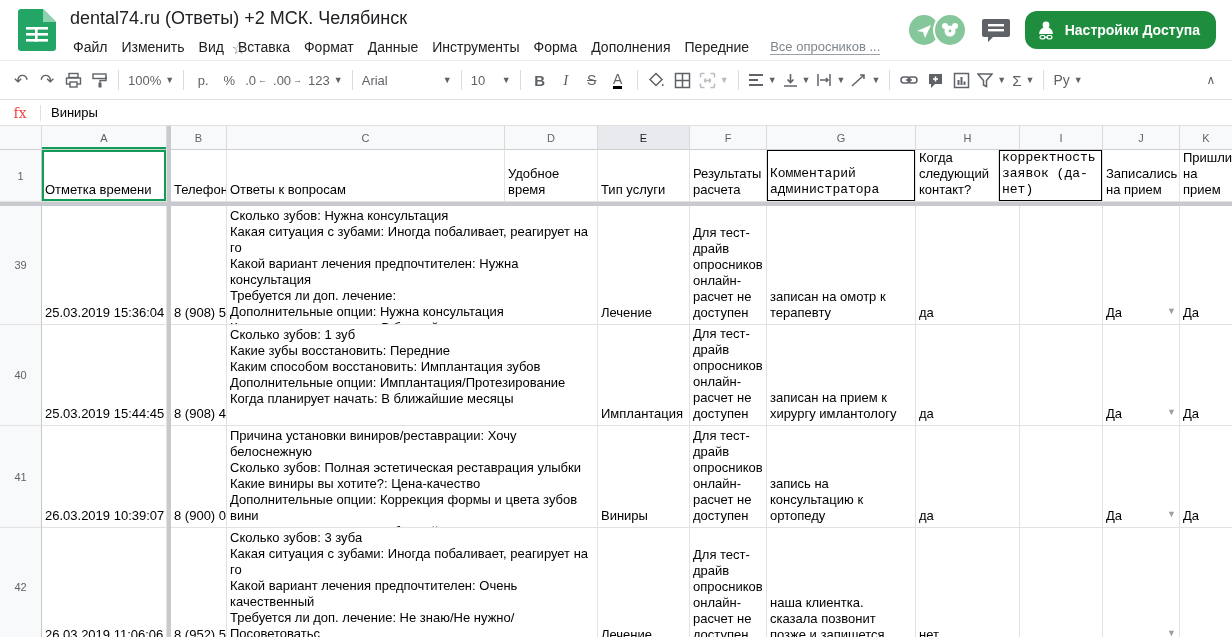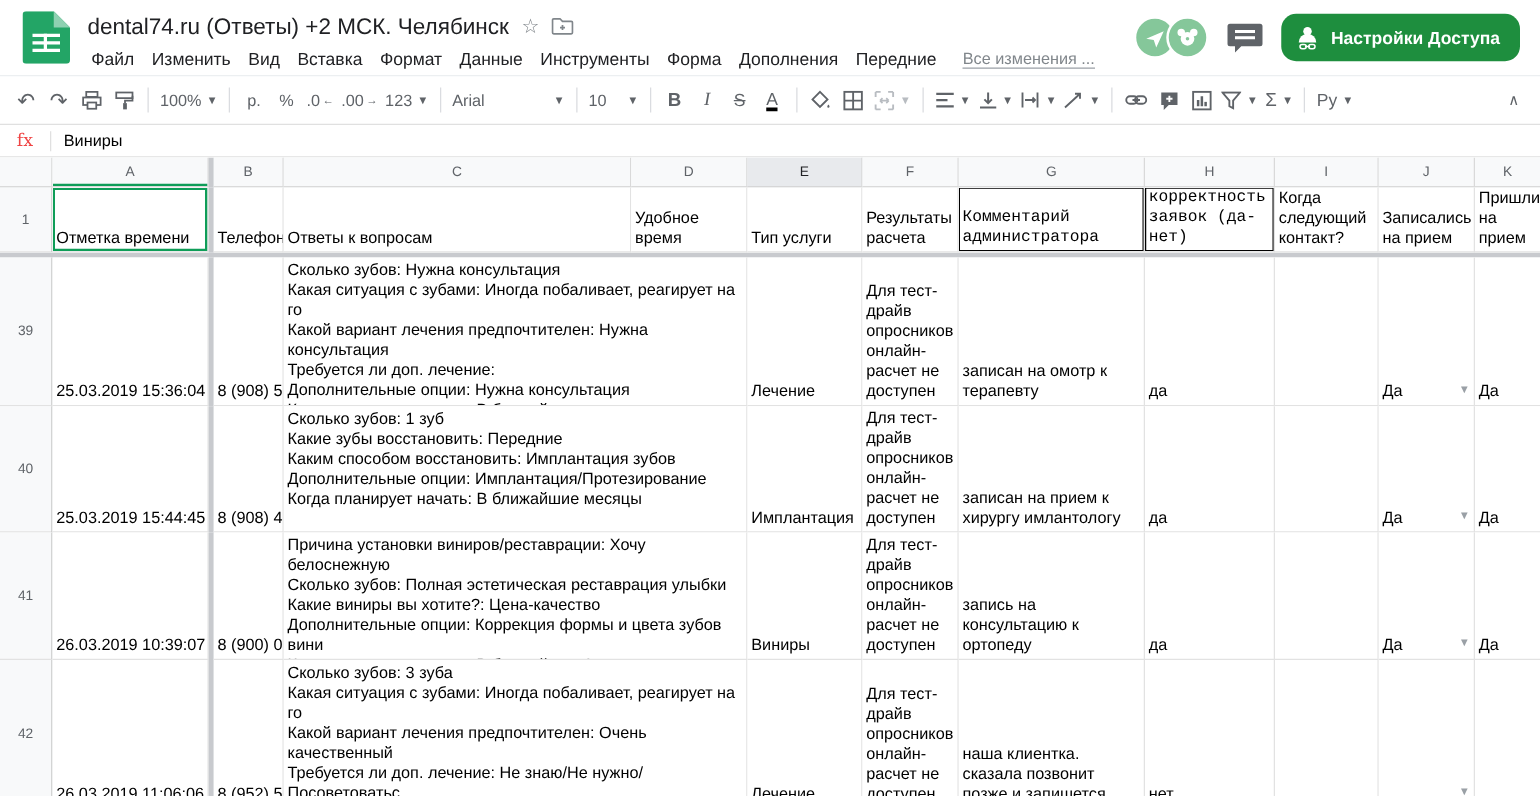--- a/index.html
+++ b/index.html
@@ -3,21 +3,21 @@
 <meta charset="utf-8">
 <style>
   * { margin:0; padding:0; box-sizing:border-box; }
   html,body { width:1232px; height:637px; overflow:hidden; background:#fff;
               font-family:"Liberation Sans", sans-serif; }
   .stage { position:relative; width:1232px; height:637px; background:#fff; }
 
   
   .topbar { position:absolute; left:0; top:0; width:1232px; height:60px; background:#fff; }
   .logo { position:absolute; left:18px; top:9px; width:38px; height:42px; }
-  .title-row { position:absolute; left:70px; top:8px; height:26px; display:flex; align-items:center; gap:10px; }
+  .title-row { position:absolute; left:70px; top:8px; height:26px; display:flex; align-items:center; gap:10px;flex-direction:column; }
   .doc-title { font-size:18px; color:#202124; white-space:nowrap; }
   .star { color:#80868b; font-size:16px; cursor:pointer; }
   .menu-row { position:absolute; left:66px; top:36px; height:22px; display:flex; align-items:center; }
   .menu-item { font-size:14px; color:#202124; padding:2px 7px; border-radius:3px; cursor:pointer; white-space:nowrap; }
   .changes-link { font-size:13px; color:#80868b; margin-left:14px; border-bottom:1px solid #9aa0a6; cursor:pointer; white-space:nowrap; }
   .top-right { position:absolute; right:16px; top:10px; height:40px; display:flex; align-items:center; gap:14px; }
   .avatars { display:flex; }
   .avatar { width:34px; height:34px; border-radius:50%; background:#85c79a; border:2px solid #fff;
             display:flex; align-items:center; justify-content:center; }
   .avatar + .avatar { margin-left:-8px; }
@@ -106,21 +106,21 @@
       <span class="menu-item">Файл</span>
       <span class="menu-item">Изменить</span>
       <span class="menu-item">Вид</span>
       <span class="menu-item">Вставка</span>
       <span class="menu-item">Формат</span>
       <span class="menu-item">Данные</span>
       <span class="menu-item">Инструменты</span>
       <span class="menu-item">Форма</span>
       <span class="menu-item">Дополнения</span>
       <span class="menu-item">Передние</span>
-      <span class="changes-link">Все изменения ...</span>
+      <span class="changes-link">Все опросников ...</span>
     </div>
     <div class="top-right">
       <div class="avatars">
         <div class="avatar">
           <svg width="18" height="18" viewBox="0 0 18 18">
               <path d="M2 10l14-6-6 13-2-6z" fill="#fff"></path>
             </svg>
         </div>
         <div class="avatar">
           <svg width="20" height="20" viewBox="0 0 20 20">
@@ -323,22 +323,22 @@
     <div class="shrow" style="height:52px">
       <div class="gut w-gut">1</div>
       <div class="cell w-a sel-cell">Отметка времени</div>
       <div class="fz"></div>
       <div class="cell w-b nw">Телефон</div>
       <div class="cell w-c">Ответы к вопросам</div>
       <div class="cell w-d">Удобное время</div>
       <div class="cell w-e">Тип услуги</div>
       <div class="cell w-f">Результаты расчета</div>
       <div class="cell w-g black-box">Комментарий администратора</div>
+      <div class="cell w-i">Когда следующий контакт?</div>
       <div class="cell w-h black-box">корректность заявок (да-нет)</div>
-      <div class="cell w-i">Когда следующий контакт?</div>
       <div class="cell w-j">Записались на прием</div>
       <div class="cell w-k">Пришли на прием</div>
     </div>
 
     <div class="fzrow"></div>
 
     <div class="shrow" style="height:119px">
       <div class="gut w-gut">39</div>
       <div class="cell w-a nw">25.03.2019 15:36:04</div>
       <div class="fz"></div>

